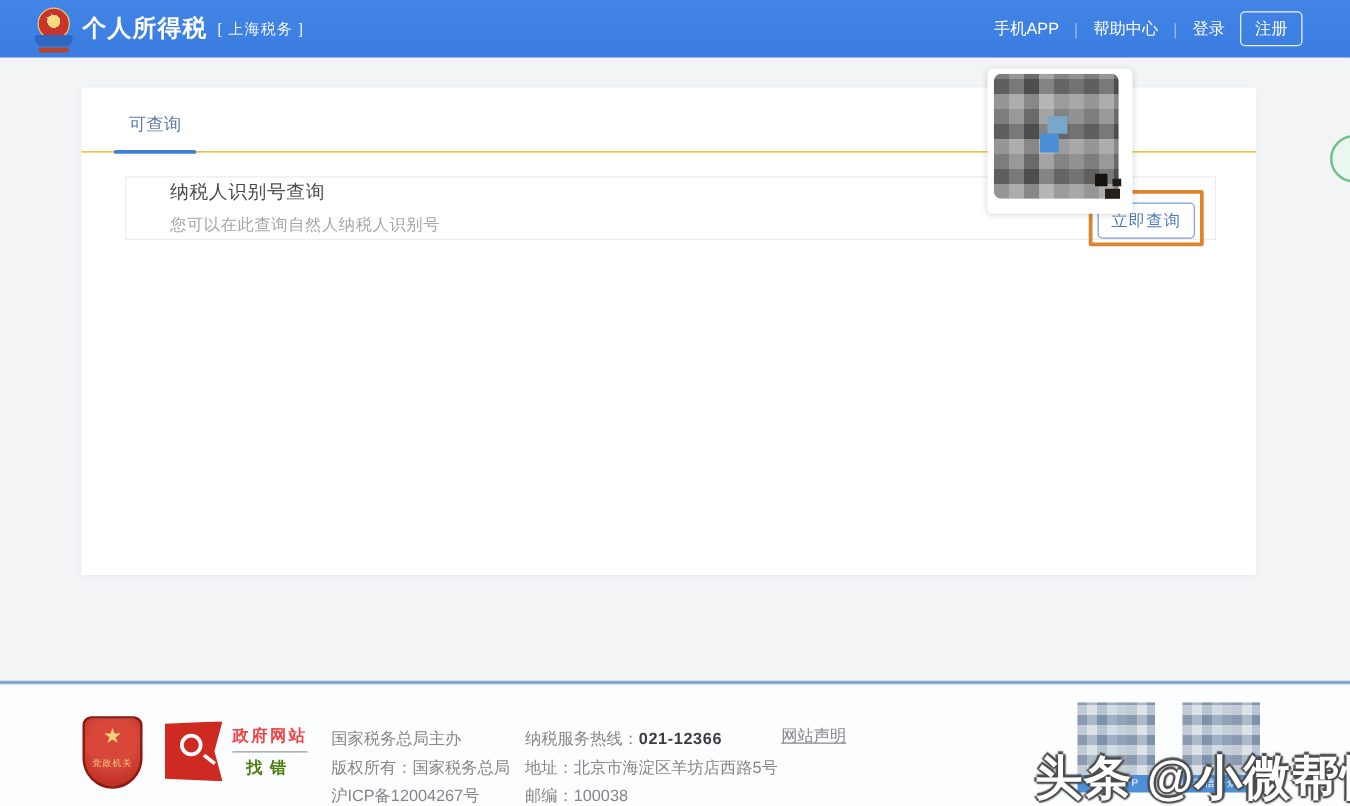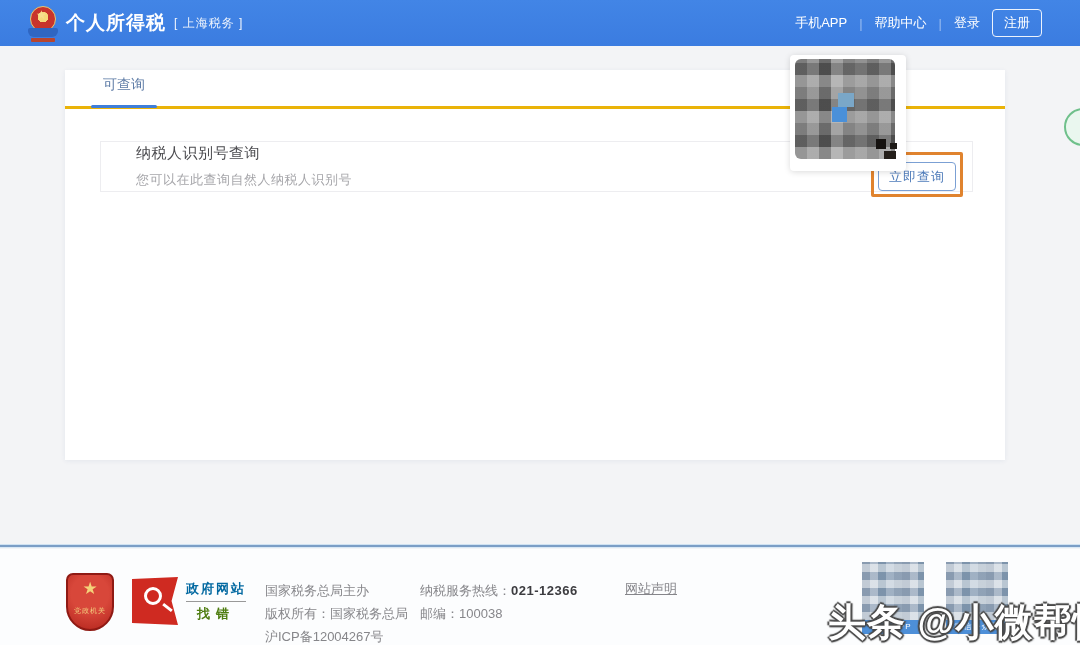--- a/index.html
+++ b/index.html
@@ -26,21 +26,21 @@
   .nav .item { color:rgba(255,255,255,.78); cursor:pointer; }
   .nav .item.active { color:#fff; font-weight:bold; }
   .hdr-right { margin-left:auto; margin-right:38px; display:flex; align-items:center; gap:12px; font-size:13px; }
   .hdr-right .lnk { color:#fff; cursor:pointer; }
   .hdr-right .sep { color:rgba(255,255,255,.45); }
   .reg-btn { border:1px solid rgba(255,255,255,.9); border-radius:4px; padding:4px 11px; color:#fff; cursor:pointer; }
 
   
   .card { position:absolute; left:65px; top:70px; width:940px; height:390px; background:#fff;
           box-shadow:0 1px 5px rgba(30,60,120,.07); }
-  .tabbar { height:39px; border-bottom:3px solid #eab308; display:flex; align-items:flex-end; padding-left:30px; }
+  .tabbar { height:52px; border-bottom:1px solid #eab308; display:flex; align-items:flex-end; padding-left:30px; }
   .tab { position:relative; font-size:14px; color:#5d7ba6; padding:0 8px 12px 8px; cursor:pointer; }
   .tab .uline { position:absolute; left:-4px; right:-4px; bottom:-2px; height:3px; background:#3f7ed9; border-radius:2px; }
   .qbox { position:absolute; left:35px; top:71px; width:873px; height:51px; border:1px solid #ededf0; background:#fff;
           display:flex; align-items:center; }
   .qtext { margin-left:35px; }
   .qtitle { font-size:15px; color:#4b4b4f; letter-spacing:.5px; }
   .qdesc  { font-size:13px; color:#a6a6aa; margin-top:8px; letter-spacing:.5px; }
   .qbtn { position:absolute; right:16px; top:20px; width:78px; height:29px; background:#fff;
           border:1px solid #7ba0d4; border-radius:4px; color:#4f7cba; font-size:13px;
           display:flex; align-items:center; justify-content:center; cursor:pointer; letter-spacing:1px;font-family:Liberation Serif, serif; }
@@ -74,21 +74,21 @@
             border:2px solid #8f1a14; border-radius:7px 7px 50% 50% / 7px 7px 42% 42%;
             display:flex; flex-direction:column; align-items:center; }
   .shield .star { color:#f4d27a; font-size:17px; margin-top:5px; line-height:1; }
   .shield .txt { color:#f2cf7e; font-size:7px; margin-top:9px; letter-spacing:1px; }
   .zc-logo { position:absolute; left:132px; top:28px; display:flex; align-items:center; }
   .zc-flag { position:relative; width:46px; height:48px; background:#cf2a21;
              clip-path:polygon(0 4%, 100% 0, 86% 50%, 100% 100%, 0 96%); }
   .zc-lens { position:absolute; left:12px; top:10px; width:18px; height:18px; border:3px solid #fff; border-radius:50%; }
   .zc-handle { position:absolute; left:30px; top:29px; width:11px; height:3px; background:#fff; transform:rotate(38deg); }
   .zc-text { margin-left:8px; text-align:center; }
-  .zc-line1 { font-size:13px; font-weight:bold; color:#0369a1; letter-spacing:2px; }
+  .zc-line1 { font-size:13px; font-weight:bold; color:#ef4444; letter-spacing:2px; }
   .zc-rule { height:1px; background:#999; margin:3px 0; }
   .zc-line2 { font-size:13px; font-weight:bold; color:#4d7c0f; letter-spacing:6px; }
   .fcol1 { position:absolute; left:265px; top:30px; font-size:13px; color:#86868a; line-height:23px; }
   .fcol2 { position:absolute; left:420px; top:30px; font-size:13px; color:#86868a; line-height:23px; }
   .fcol2 b { color:#3c3c40; font-weight:bold; letter-spacing:.5px; }
   .statement { position:absolute; left:625px; top:31px; font-size:13px; color:#85858a;
                text-decoration:underline; cursor:pointer; }
   .fqr { position:absolute; top:13px; width:62px; height:72px; background:#fff; }
   .fqr .mos { width:62px; height:58px;
     background-image:
@@ -173,20 +173,21 @@
         <div class="zc-line2">找错</div>
       </div>
     </div>
     <div class="fcol1">
       <div>国家税务总局主办</div>
       <div>版权所有：国家税务总局</div>
       <div>沪ICP备12004267号</div>
     </div>
     <div class="fcol2">
       <div><span>纳税服务热线：</span><b>021-12366</b></div>
+      <div><span>地址：</span><span>北京市海淀区羊坊店西路5号</span></div>
       <div><span>邮编：</span><span>100038</span></div>
     </div>
     <div class="statement">网站声明</div>
     <div class="fqr fqr1">
       <div class="mos"></div>
       <div class="lbl">手机APP</div>
     </div>
     <div class="fqr fqr2">
       <div class="mos"></div>
       <div class="lbl">微信公众号</div>

